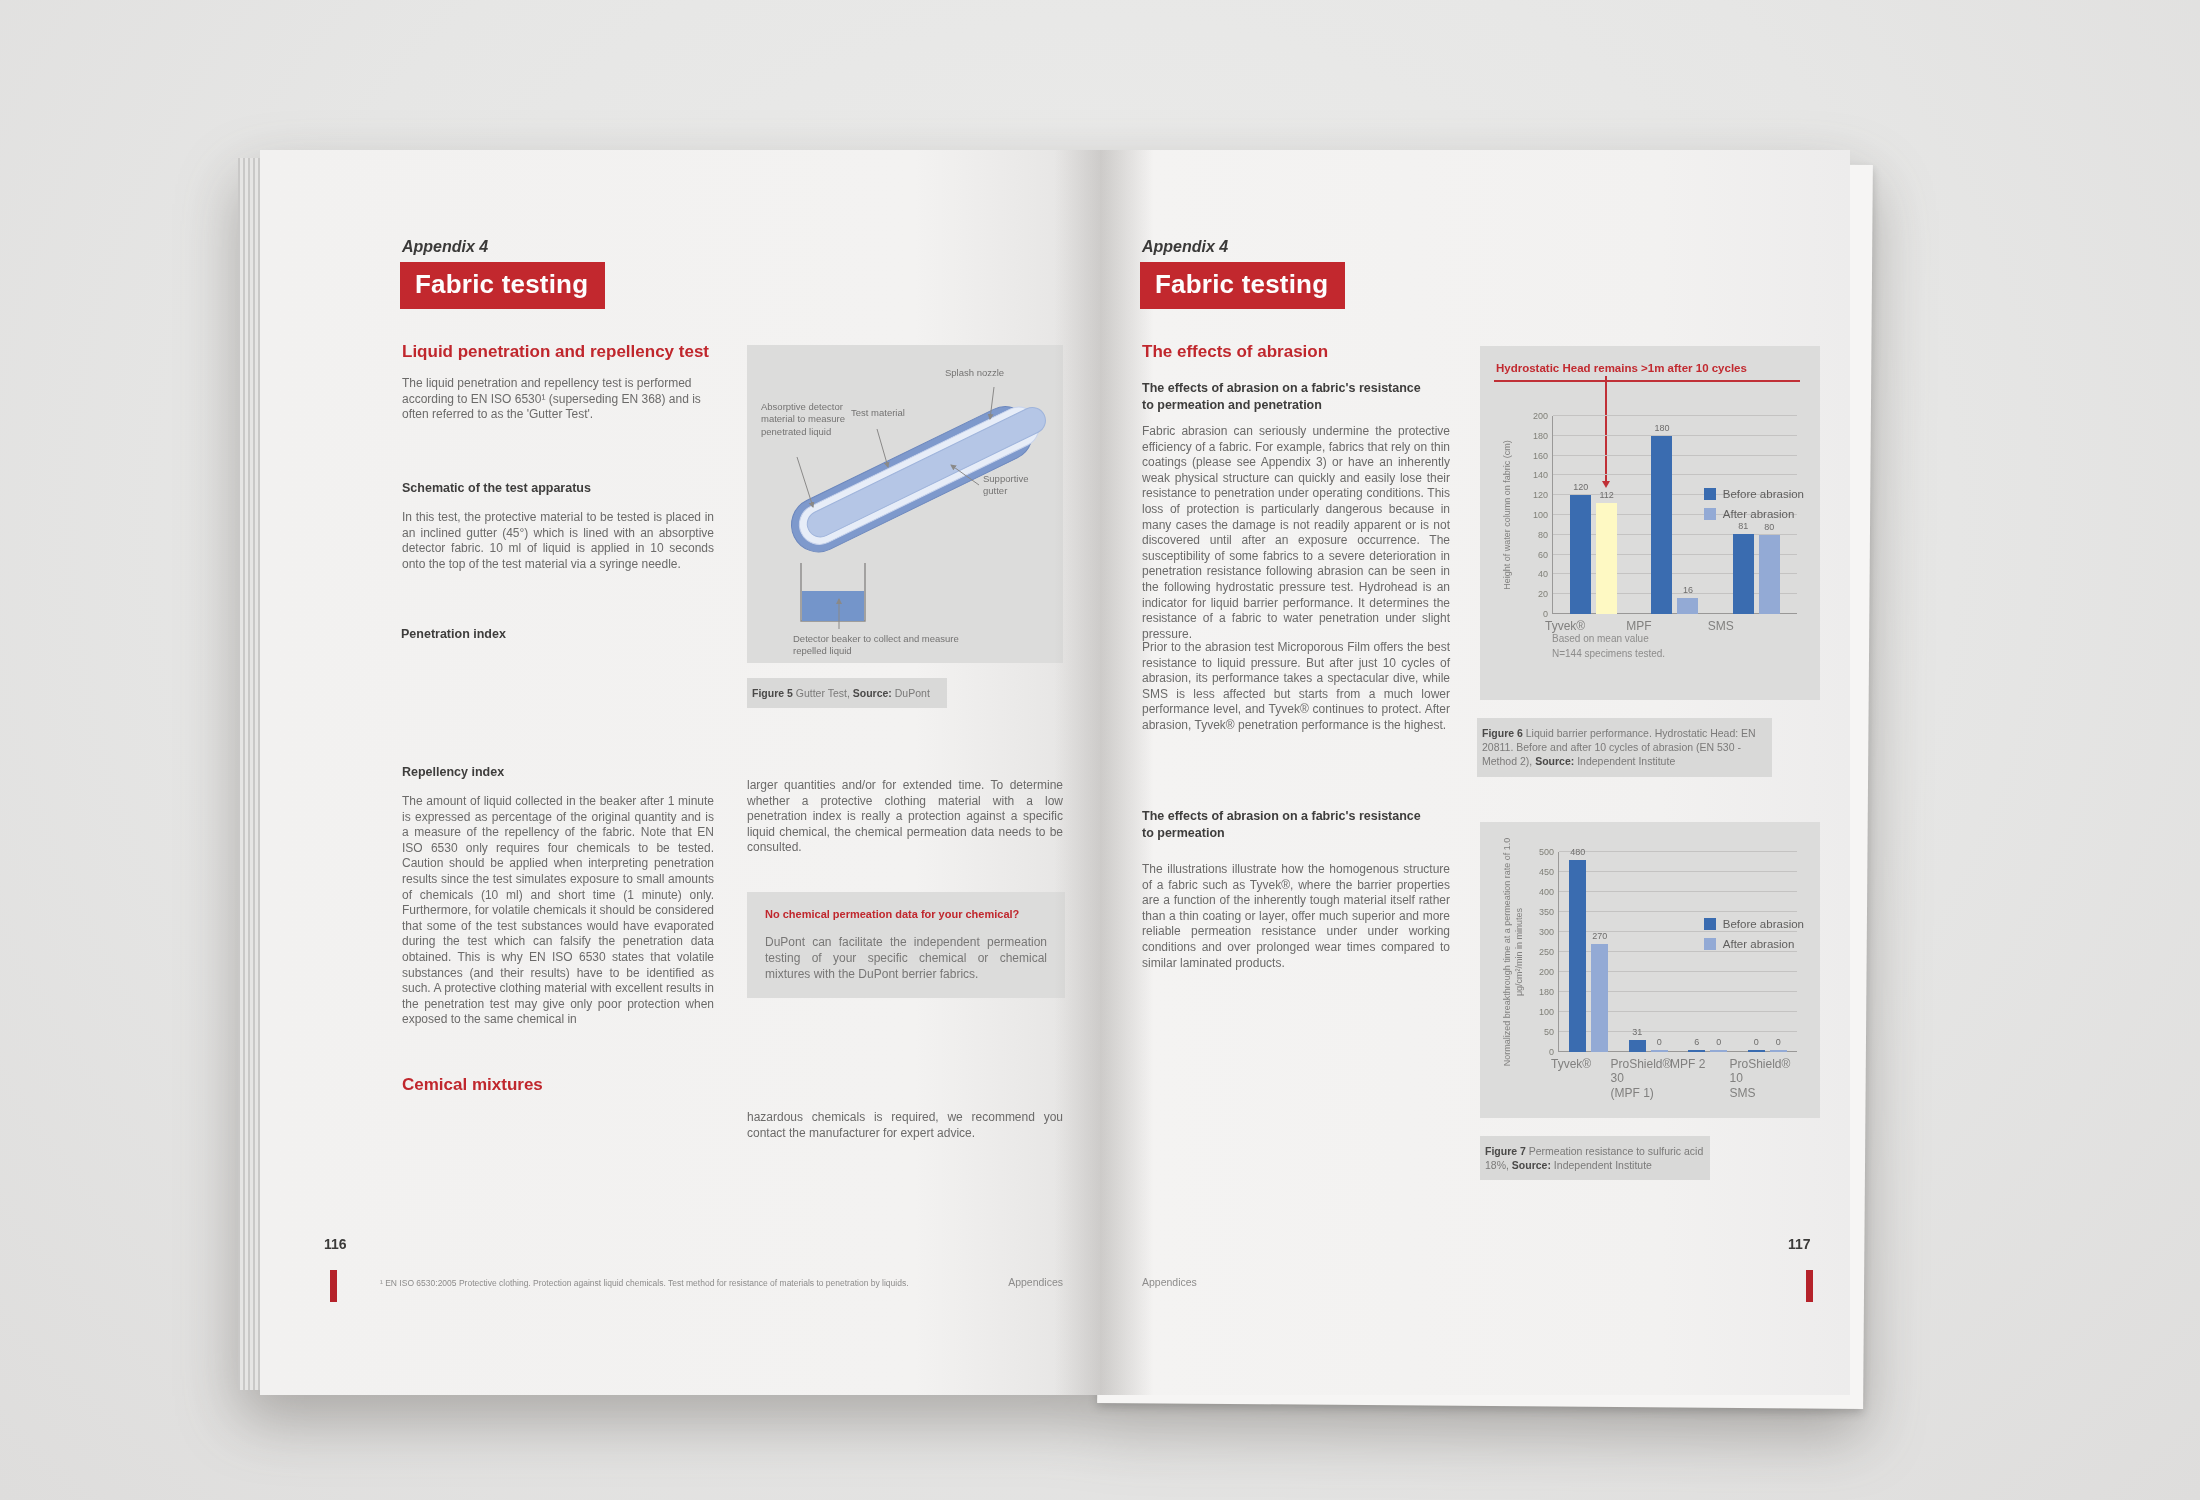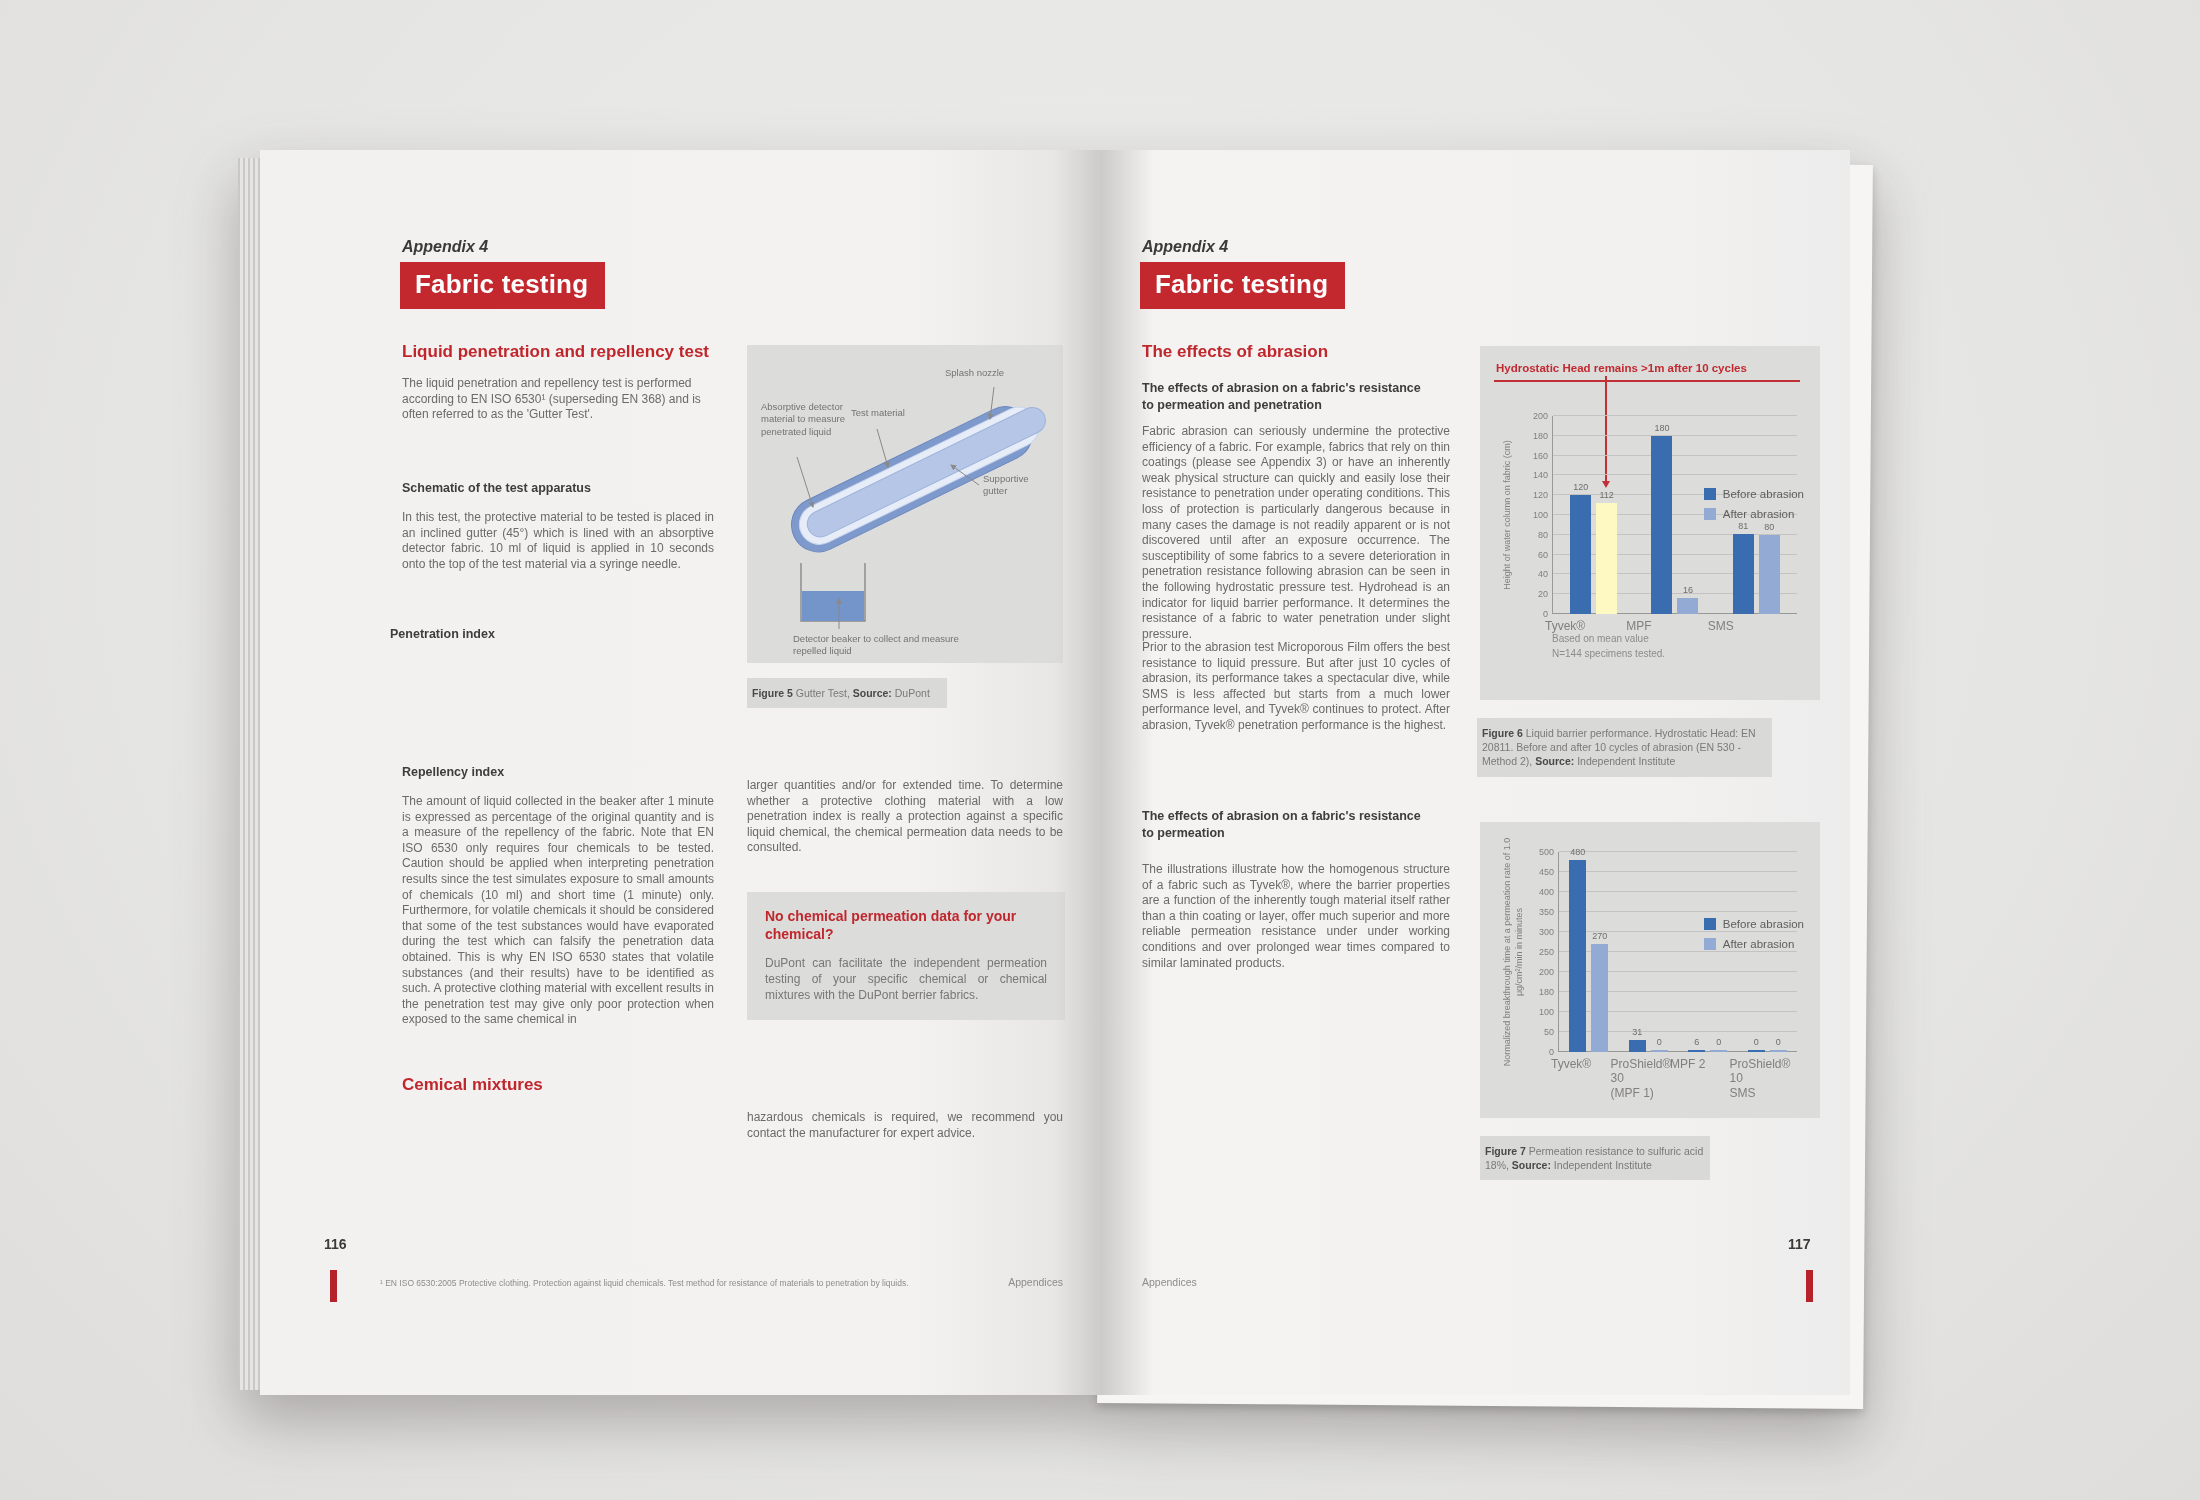--- a/index.html
+++ b/index.html
@@ -28,21 +28,21 @@
   .p.first{text-align:left;}
   .pagenum{font-size:14px;font-weight:bold;color:#3c3b3a;}
   .redtick{width:7px;height:32px;background:#b5222a;}
   .footnote{font-size:8.5px;color:#8d8c8b;white-space:nowrap;}
   .footer-sec{font-size:10.5px;color:#8d8c8b;}
 
   .gpanel{background:#dcdcdb;}
   .figcap{background:#d9d9d8;font-size:10.5px;color:#7b7a79;line-height:1.35;padding:8px 5px;}
   .figcap b{color:#4a4948;}
   .callout{background:#dcdcdb;padding:16px 18px;}
-  .callout .ch{font-size:14px;font-weight:bold;color:#c0272d;line-height:1.25;margin-bottom:12px;}
+  .callout .ch{font-size:11px;font-weight:bold;color:#c0272d;line-height:1.25;margin-bottom:12px;}
   .callout .cb{font-size:12px;color:#787776;line-height:1.35;text-align:justify;}
 
   
   .diagram{width:316px;height:318px;position:relative;}
   .diagram svg{position:absolute;left:0;top:0;}
   .dlabel{position:absolute;font-size:9.5px;color:#747372;line-height:1.3;}
 
   
   .anno{font-size:11.5px;font-weight:bold;color:#c22a30;border-bottom:2px solid #c03036;padding:2px 0 6px 2px;margin-right:6px;}
   .chart{position:relative;}
@@ -76,21 +76,21 @@
   <div class="stack-left"></div>
 
   <div class="page page-left">
     <div class="abs appendix" style="left:142px;top:88px;">Appendix 4</div>
     <div class="abs banner" style="left:140px;top:112px;">Fabric testing</div>
 
     <div class="abs h-red" style="left:142px;top:192px;width:312px;">Liquid penetration and repellency test</div>
     <div class="abs p first" style="left:142px;top:226px;width:312px;">The liquid penetration and repellency test is performed according to EN ISO 6530¹ (superseding EN 368) and is often referred to as the 'Gutter Test'.</div>
     <div class="abs sub" style="left:142px;top:330px;width:312px;">Schematic of the test apparatus</div>
     <div class="abs p" style="left:142px;top:360px;width:312px;">In this test, the protective material to be tested is placed in an inclined gutter (45°) which is lined with an absorptive detector fabric. 10 ml of liquid is applied in 10 seconds onto the top of the test material via a syringe needle.</div>
-    <div class="abs sub" style="left:130px;top:476px;width:312px;">Penetration index</div>
+    <div class="abs sub" style="left:141px;top:476px;width:312px;">Penetration index</div>
     <div class="abs sub" style="left:142px;top:614px;width:312px;">Repellency index</div>
     <div class="abs p" style="left:142px;top:644px;width:312px;">The amount of liquid collected in the beaker after 1 minute is expressed as percentage of the original quantity and is a measure of the repellency of the fabric. Note that EN ISO 6530 only requires four chemicals to be tested. Caution should be applied when interpreting penetration results since the test simulates exposure to small amounts of chemicals (10 ml) and short time (1 minute) only. Furthermore, for volatile chemicals it should be considered that some of the test substances would have evaporated during the test which can falsify the penetration data obtained. This is why EN ISO 6530 states that volatile substances (and their results) have to be identified as such. A protective clothing material with excellent results in the penetration test may give only poor protection when exposed to the same chemical in</div>
     <div class="abs h-red" style="left:142px;top:925px;width:312px;">Cemical mixtures</div>
 
     <div class="abs gpanel diagram" style="left:487px;top:195px;">
       <svg width="316" height="318" viewBox="0 0 316 318">
         <defs>
           <marker id="arr" markerWidth="8" markerHeight="8" refX="5" refY="3" orient="auto">
             <path d="M0,0 L6,3 L0,6 z" fill="#8a8988"></path>
           </marker>

